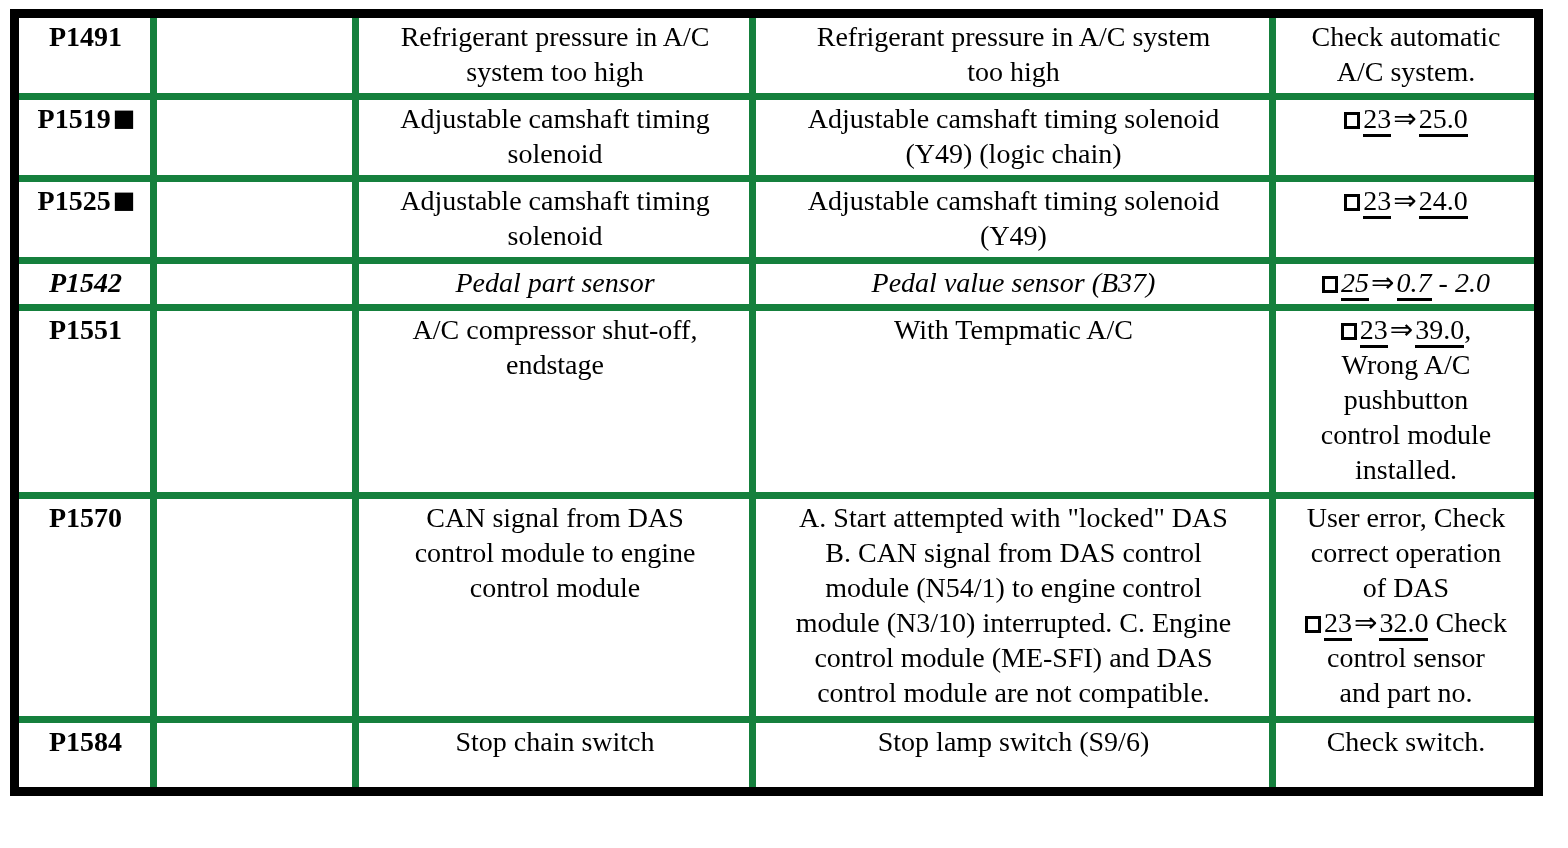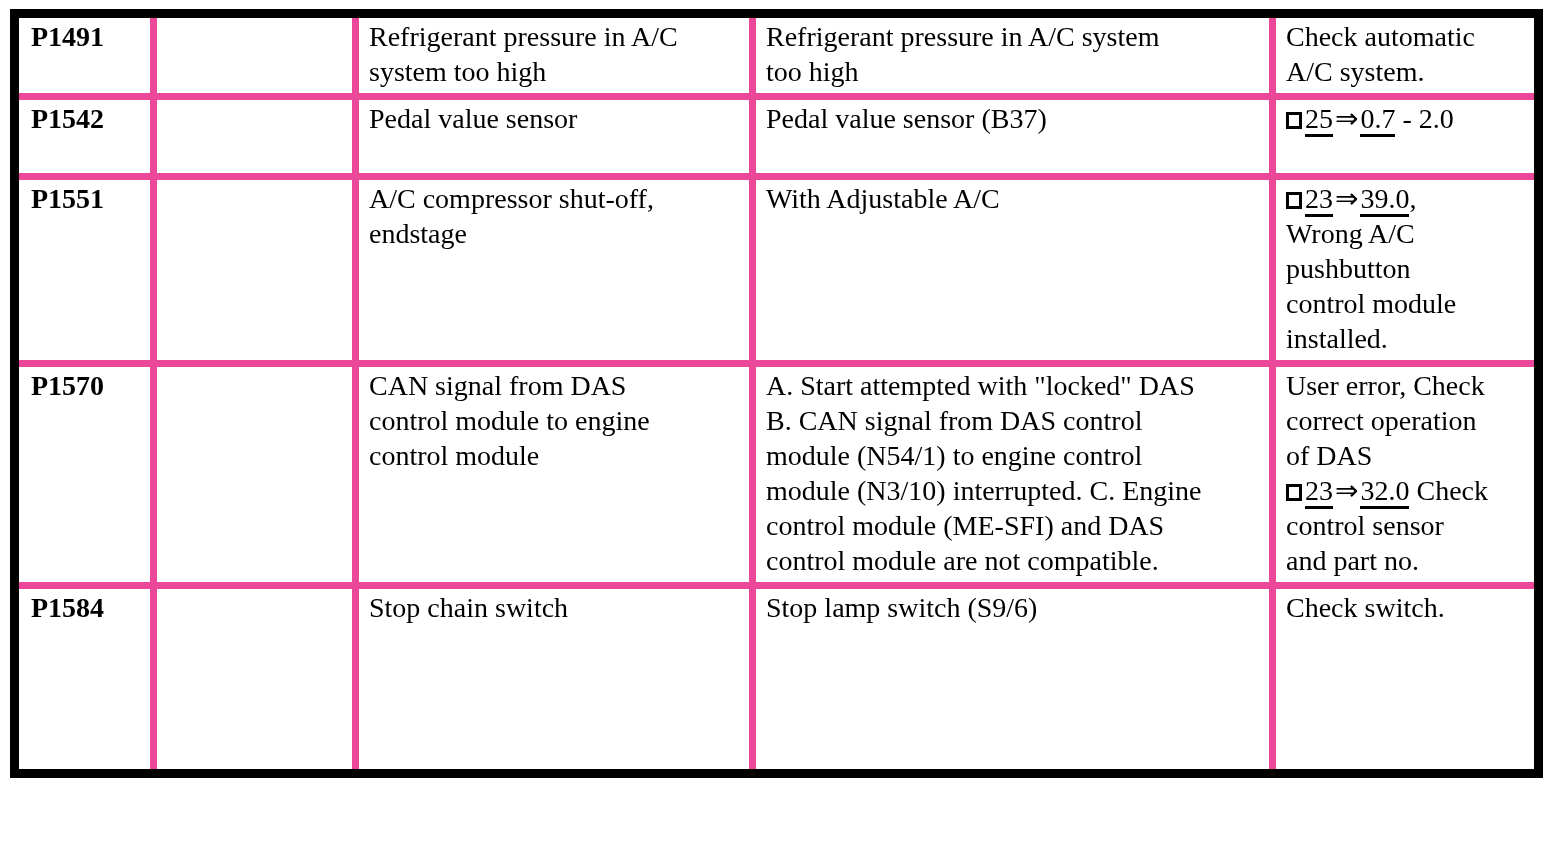--- a/index.html
+++ b/index.html
@@ -11,32 +11,33 @@
     overflow: hidden;
   }
   .page { position: absolute; left: 0; top: 0; width: 1568px; height: 848px; background: #ffffff; }
   table.dtc {
     position: absolute; left: 10px; top: 9px;
     border-collapse: collapse; table-layout: fixed;
     width: 1524px;
     border: 9px solid #000;
   }
   td {
-    border: 7px solid #ec4899;
+    border: 7px solid #15803d;
     vertical-align: top;
     padding: 1px 8px 4px 10px;
     font-size: 28px;
     line-height: 35px;
     white-space: pre-line;
     overflow: hidden;
+    text-align: center;
   }
   tr:nth-child(1) { height: 80px; }
   tr:nth-child(2) { height: 80px; }
   tr:nth-child(3) { height: 78px; }
-  tr:nth-child(4) { height: 44px; }
+  tr:nth-child(4) { height: 44px; font-style: italic; }
   tr:nth-child(5) { height: 188px; }
   tr:nth-child(6) { height: 224px; }
   tr:nth-child(7) { height: 72px; }
   tr:nth-child(8) { height: 44px; margin-top: 47px; }
   td.code-cell { font-weight: bold; padding-left: 12px; white-space: nowrap; }
   .marker {
     font-family: "DejaVu Sans", sans-serif;
     font-size: 24px;
     font-weight: normal;
     vertical-align: 2px;
@@ -78,32 +79,50 @@
         <td class="code-cell"><span>P1491</span><span class="marker"></span></td>
         <td></td>
         <td>Refrigerant pressure in A/C
 system too high</td>
         <td>Refrigerant pressure in A/C system
 too high</td>
         <td><span>Check automatic
 A/C system.</span></td>
       </tr>
       <tr>
+        <td class="code-cell"><span>P1519</span><span class="marker">■</span></td>
+        <td></td>
+        <td>Adjustable camshaft timing
+solenoid</td>
+        <td>Adjustable camshaft timing solenoid
+(Y49) (logic chain)</td>
+        <td><span class="osq"></span><span class="u">23</span><span class="arr">⇒</span><span class="u">25.0</span></td>
+      </tr>
+      <tr>
+        <td class="code-cell"><span>P1525</span><span class="marker">■</span></td>
+        <td></td>
+        <td>Adjustable camshaft timing
+solenoid</td>
+        <td>Adjustable camshaft timing solenoid
+(Y49)</td>
+        <td><span class="osq"></span><span class="u">23</span><span class="arr">⇒</span><span class="u">24.0</span></td>
+      </tr>
+      <tr>
         <td class="code-cell"><span>P1542</span><span class="marker"></span></td>
         <td></td>
-        <td>Pedal value sensor</td>
+        <td>Pedal part sensor</td>
         <td>Pedal value sensor (B37)</td>
         <td><span class="osq"></span><span class="u">25</span><span class="arr">⇒</span><span class="u">0.7</span><span> - 2.0</span></td>
       </tr>
       <tr>
         <td class="code-cell"><span>P1551</span><span class="marker"></span></td>
         <td></td>
         <td>A/C compressor shut-off,
 endstage</td>
-        <td>With Adjustable A/C</td>
+        <td>With Tempmatic A/C</td>
         <td><span class="osq"></span><span class="u">23</span><span class="arr">⇒</span><span class="u">39.0</span><span>,</span><br><span>Wrong A/C
 pushbutton
 control module
 installed.</span></td>
       </tr>
       <tr>
         <td class="code-cell"><span>P1570</span><span class="marker"></span></td>
         <td></td>
         <td>CAN signal from DAS
 control module to engine

